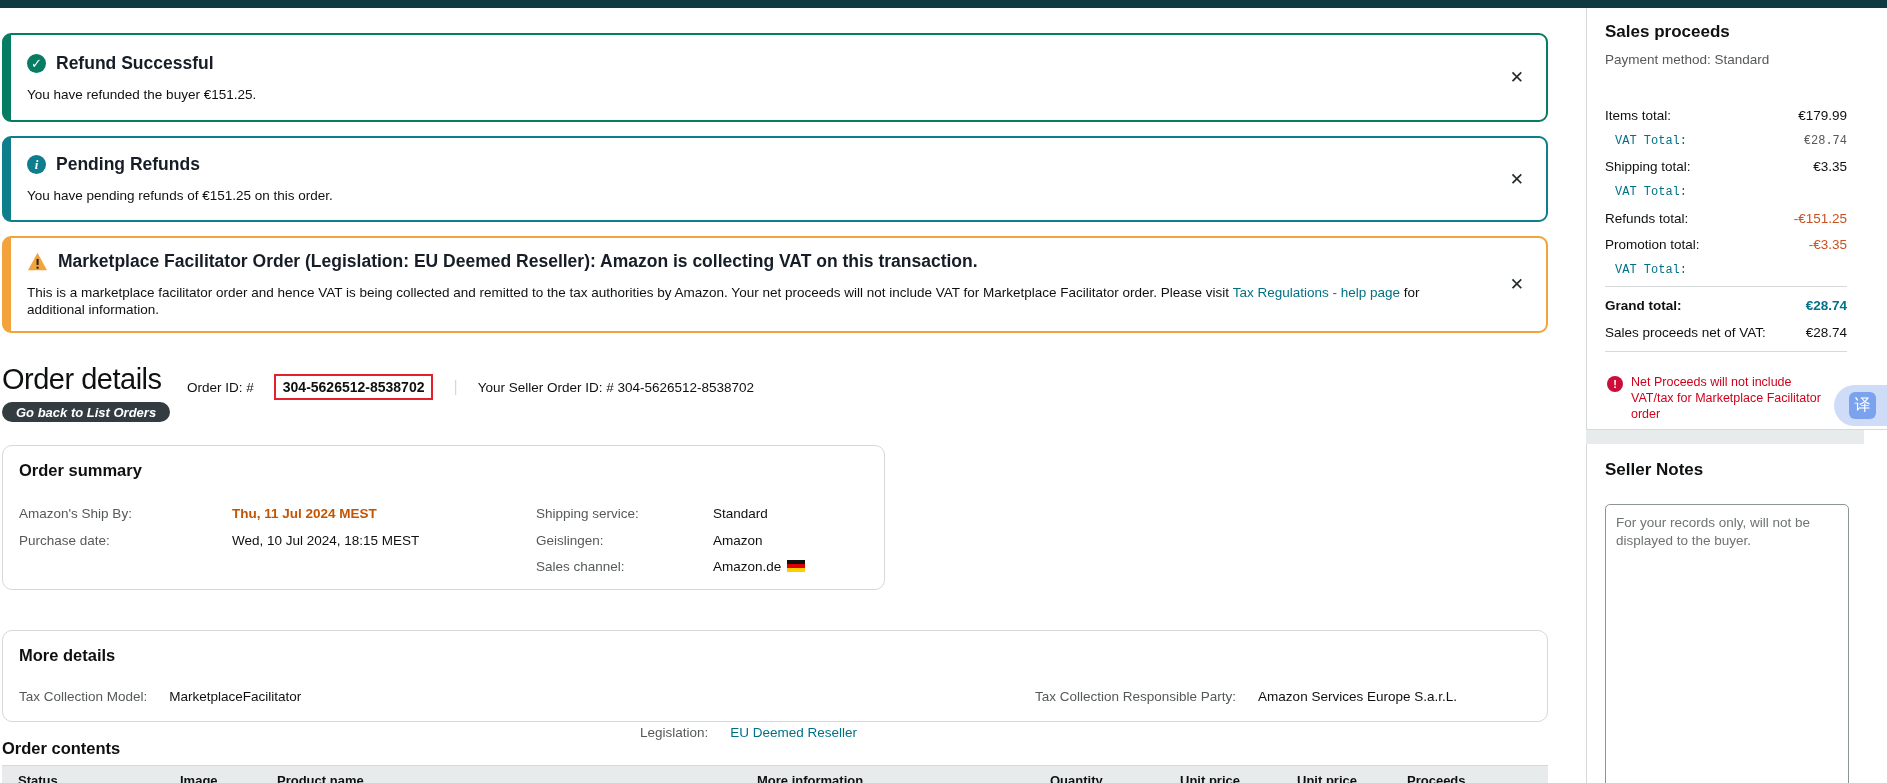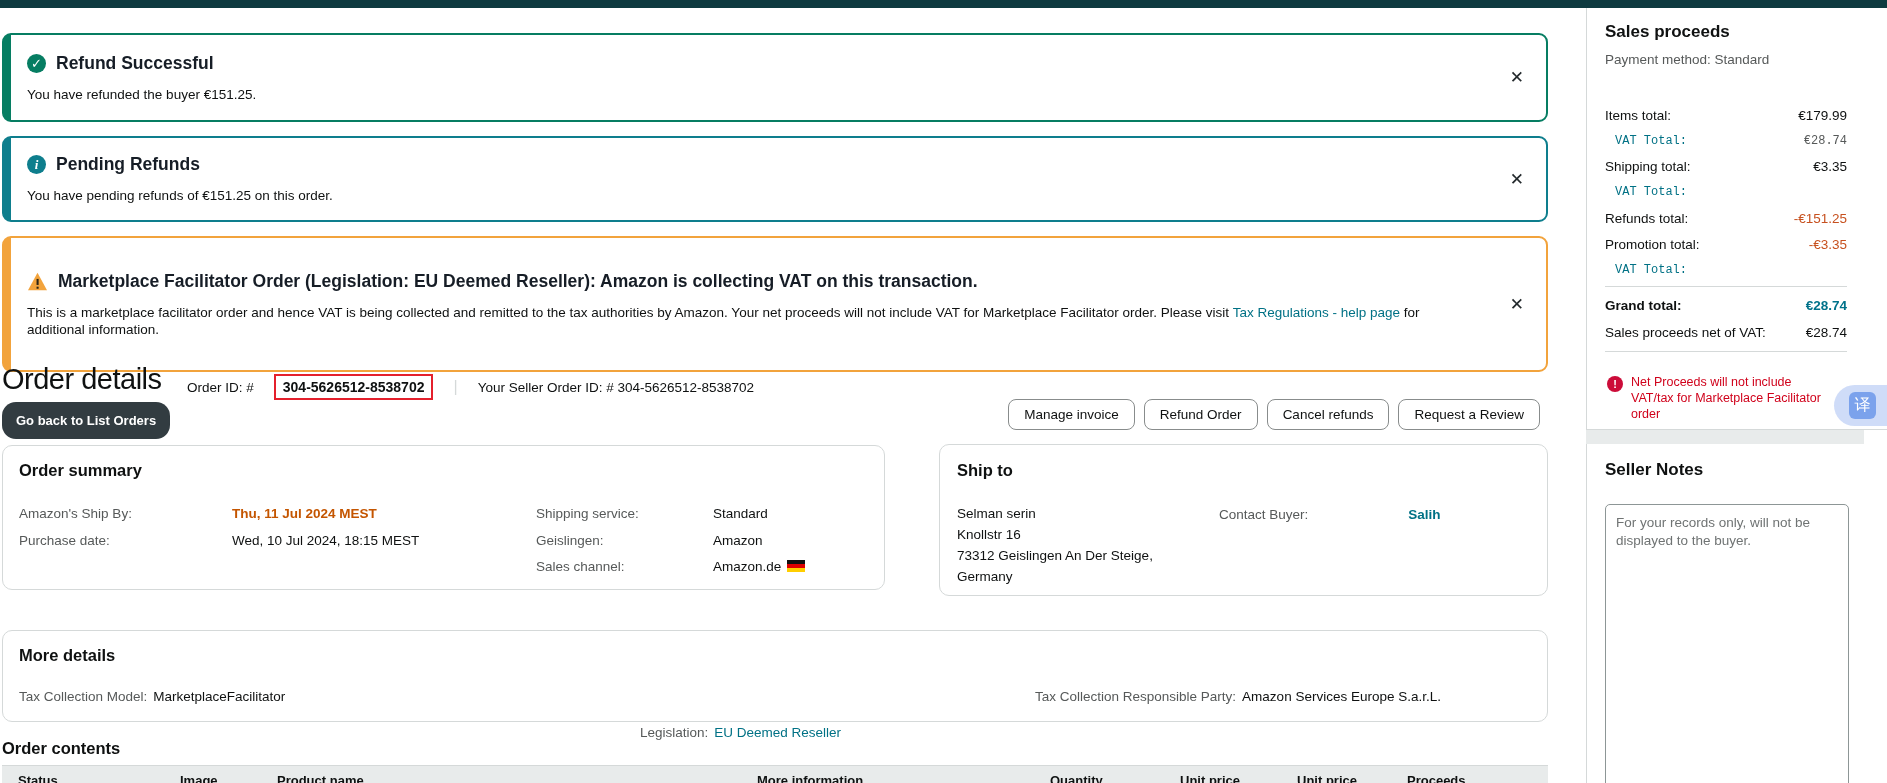--- a/index.html
+++ b/index.html
@@ -9,41 +9,41 @@
 
   
   .topbar { position:absolute; left:0; top:0; width:1887px; height:8px; background:#0E3A40; }
 
   
   .alert { position:absolute; left:2px; width:1546px; background:#fff; border:2px solid;
            border-left-width:9px; border-radius:9px; display:flex; align-items:center; }
   .alert-main { flex:1; padding:12px 10px 12px 16px; }
   .alert.success { top:33px; height:89px; border-color:#067D62; }
   .alert.info    { top:136px; height:86px; border-color:#0E7E8D; }
-  .alert.warning { top:236px; height:136px; border-color:#F2A33C; }
+  .alert.warning { top:236px; height:97px; border-color:#F2A33C; }
   .alert-title-row { display:flex; align-items:center; gap:10px; }
   .alert-title { font-size:17.5px; font-weight:700; color:#161d26; }
   .alert-body { margin-top:12px; font-size:13.5px; color:#0F1111; line-height:17px; max-width:1430px; }
   .icon-circle { width:19px; height:19px; border-radius:50%; color:#fff; font-size:13px; font-weight:700;
                  display:flex; align-items:center; justify-content:center; flex:0 0 auto; }
   .icon-circle.green { background:#067D62; }
   .icon-circle.teal  { background:#0E7E8D; font-style:italic; font-family:"Liberation Serif",serif; }
   .warn-tri { position:relative; width:21px; height:19px; flex:0 0 auto; }
   .warn-tri svg { display:block; }
   .close-btn { background:none; border:none; cursor:pointer; font-size:17px; color:#23292c;
                padding:4px 8px; margin-right:14px; line-height:1; }
   .link { color:#007185; text-decoration:none; cursor:pointer; }
 
   
   .page-title { position:absolute; left:2px; top:363px; font-size:29px; font-weight:400; color:#0F1111; letter-spacing:-0.5px; }
   .orderid-row { position:absolute; left:187px; top:374px; display:flex; align-items:center; gap:20px; font-size:13.5px; }
   .orderid-box { border:2px solid #E4202C; padding:3px 7px; font-weight:700; font-size:14px; }
   .id-divider { color:#D5D9D9; font-size:16px; }
-  .back-btn { position:absolute; left:2px; top:402px; height:37px; background:#323C41; color:#fff;
-              border:none; border-radius:14px; font-size:13px; font-weight:700; padding:0 14px; cursor:pointer; }
+  .back-btn { position:absolute; left:2px; top:402px; height:20px; background:#323C41; color:#fff;
+              border:none; border-radius:14px; font-size:13px; font-weight:700; padding:0 14px; cursor:pointer;font-style:italic; }
   .actions-row { position:absolute; left:2px; top:399px; width:1538px; display:flex; justify-content:flex-end; gap:9px; }
   .action-btn { height:31px; background:#fff; border:1px solid #888C8C; border-radius:8px;
                 font-size:13.5px; color:#0F1111; padding:0 15px; cursor:pointer; font-family:inherit; }
 
   
   .card { position:absolute; background:#fff; border:1px solid #D5D9D9; border-radius:10px;text-decoration:underline; }
   .card-title { font-size:16.5px; font-weight:700; color:#0F1111; }
   .lbl { color:#565959; font-size:13.5px; }
   .val { color:#0F1111; font-size:13.5px; }
 
@@ -51,21 +51,21 @@
   #order-summary .card-title { position:absolute; left:16px; top:15px; }
   .os-item { position:absolute; }
   #ship-to { left:939px; top:444px; width:609px; height:152px; }
   #ship-to .card-title { position:absolute; left:17px; top:16px; }
   .addr { position:absolute; left:17px; top:58px; font-size:13.5px; line-height:21px; color:#0F1111; }
   .contact-row { position:absolute; left:279px; top:62px; display:flex; gap:100px; }
   .contact-val { color:#007185; font-weight:700; font-size:13.5px; }
 
   #more-details { left:2px; top:630px; width:1546px; height:92px; }
   #more-details .card-title { position:absolute; left:16px; top:15px; }
-  .md-item { position:absolute; top:58px; display:flex; gap:6px; white-space:nowrap; }
+  .md-item { position:absolute; top:58px; display:flex; gap:22px; white-space:nowrap; }
 
   
   .oc-title { position:absolute; left:2px; top:739px; font-size:16.5px; font-weight:700; }
   .oc-header { position:absolute; left:2px; top:765px; width:1546px; height:30px;
                background:#E8EBEB; border-top:1px solid #D5D9D9; }
   .oc-col { position:absolute; top:7px; font-size:13px; font-weight:600; color:#0F1111; white-space:nowrap; }
 
   
   .side-panel { position:absolute; left:1586px; width:320px; background:#fff;
                 border-left:1px solid #D5D9D9; border-right:1px solid #D5D9D9; }
@@ -161,54 +161,35 @@
 
   <h1 class="page-title">Order details</h1>
   <div class="orderid-row">
     <span class="val">Order ID: #</span>
     <span class="orderid-box">304-5626512-8538702</span>
     <span class="id-divider">|</span>
     <span class="val">Your Seller Order ID: # 304-5626512-8538702</span>
   </div>
   <button class="back-btn">Go back to List Orders</button>
 
-  <div class="actions-row">
-    <button class="action-btn">Manage invoice</button>
-    <button class="action-btn">Refund Order</button>
-    <button class="action-btn">Cancel refunds</button>
-    <button class="action-btn">Request a Review</button>
-  </div>
 
   <div class="card" id="order-summary">
     <div class="card-title">Order summary</div>
     <span class="os-item lbl" style="left:16px;top:60px;">Amazon's Ship By:</span>
     <span class="os-item val" style="left:229px;top:60px;font-weight:700;color:#C45500;">Thu, 11 Jul 2024 MEST</span>
     <span class="os-item lbl" style="left:16px;top:87px;">Purchase date:</span>
     <span class="os-item val" style="left:229px;top:87px;">Wed, 10 Jul 2024, 18:15 MEST</span>
     <span class="os-item lbl" style="left:533px;top:60px;">Shipping service:</span>
     <span class="os-item val" style="left:710px;top:60px;">Standard</span>
     <span class="os-item lbl" style="left:533px;top:87px;">Geislingen:</span>
     <span class="os-item val" style="left:710px;top:87px;">Amazon</span>
     <span class="os-item lbl" style="left:533px;top:113px;">Sales channel:</span>
     <span class="os-item val" style="left:710px;top:113px;"><span>Amazon.de</span><span class="flag"><div class="f1"></div><div class="f2"></div><div class="f3"></div></span></span>
   </div>
 
-  <div class="card" id="ship-to">
-    <div class="card-title">Ship to</div>
-    <div class="addr">
-      <div>Selman serin</div>
-      <div>Knollstr 16</div>
-      <div>73312 Geislingen An Der Steige,</div>
-      <div>Germany</div>
-    </div>
-    <div class="contact-row">
-      <span class="lbl">Contact Buyer:</span>
-      <a class="contact-val">Salih</a>
-    </div>
-  </div>
 
   <div class="card" id="more-details">
     <div class="card-title">More details</div>
     <div class="md-item" style="left:16px;">
       <span class="lbl">Tax Collection Model:</span>
       <span class="val">MarketplaceFacilitator</span>
     </div>
     <div class="md-item" style="left:637px;margin-top:36px;">
       <span class="lbl">Legislation:</span>
       <a class="link" style="font-size:13.5px;">EU Deemed Reseller</a>

